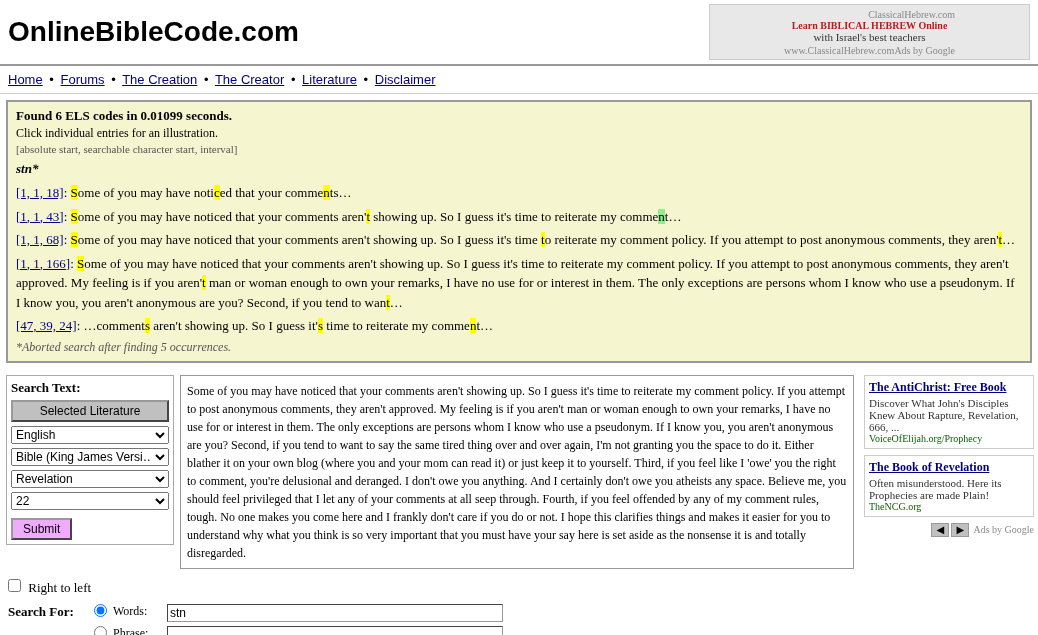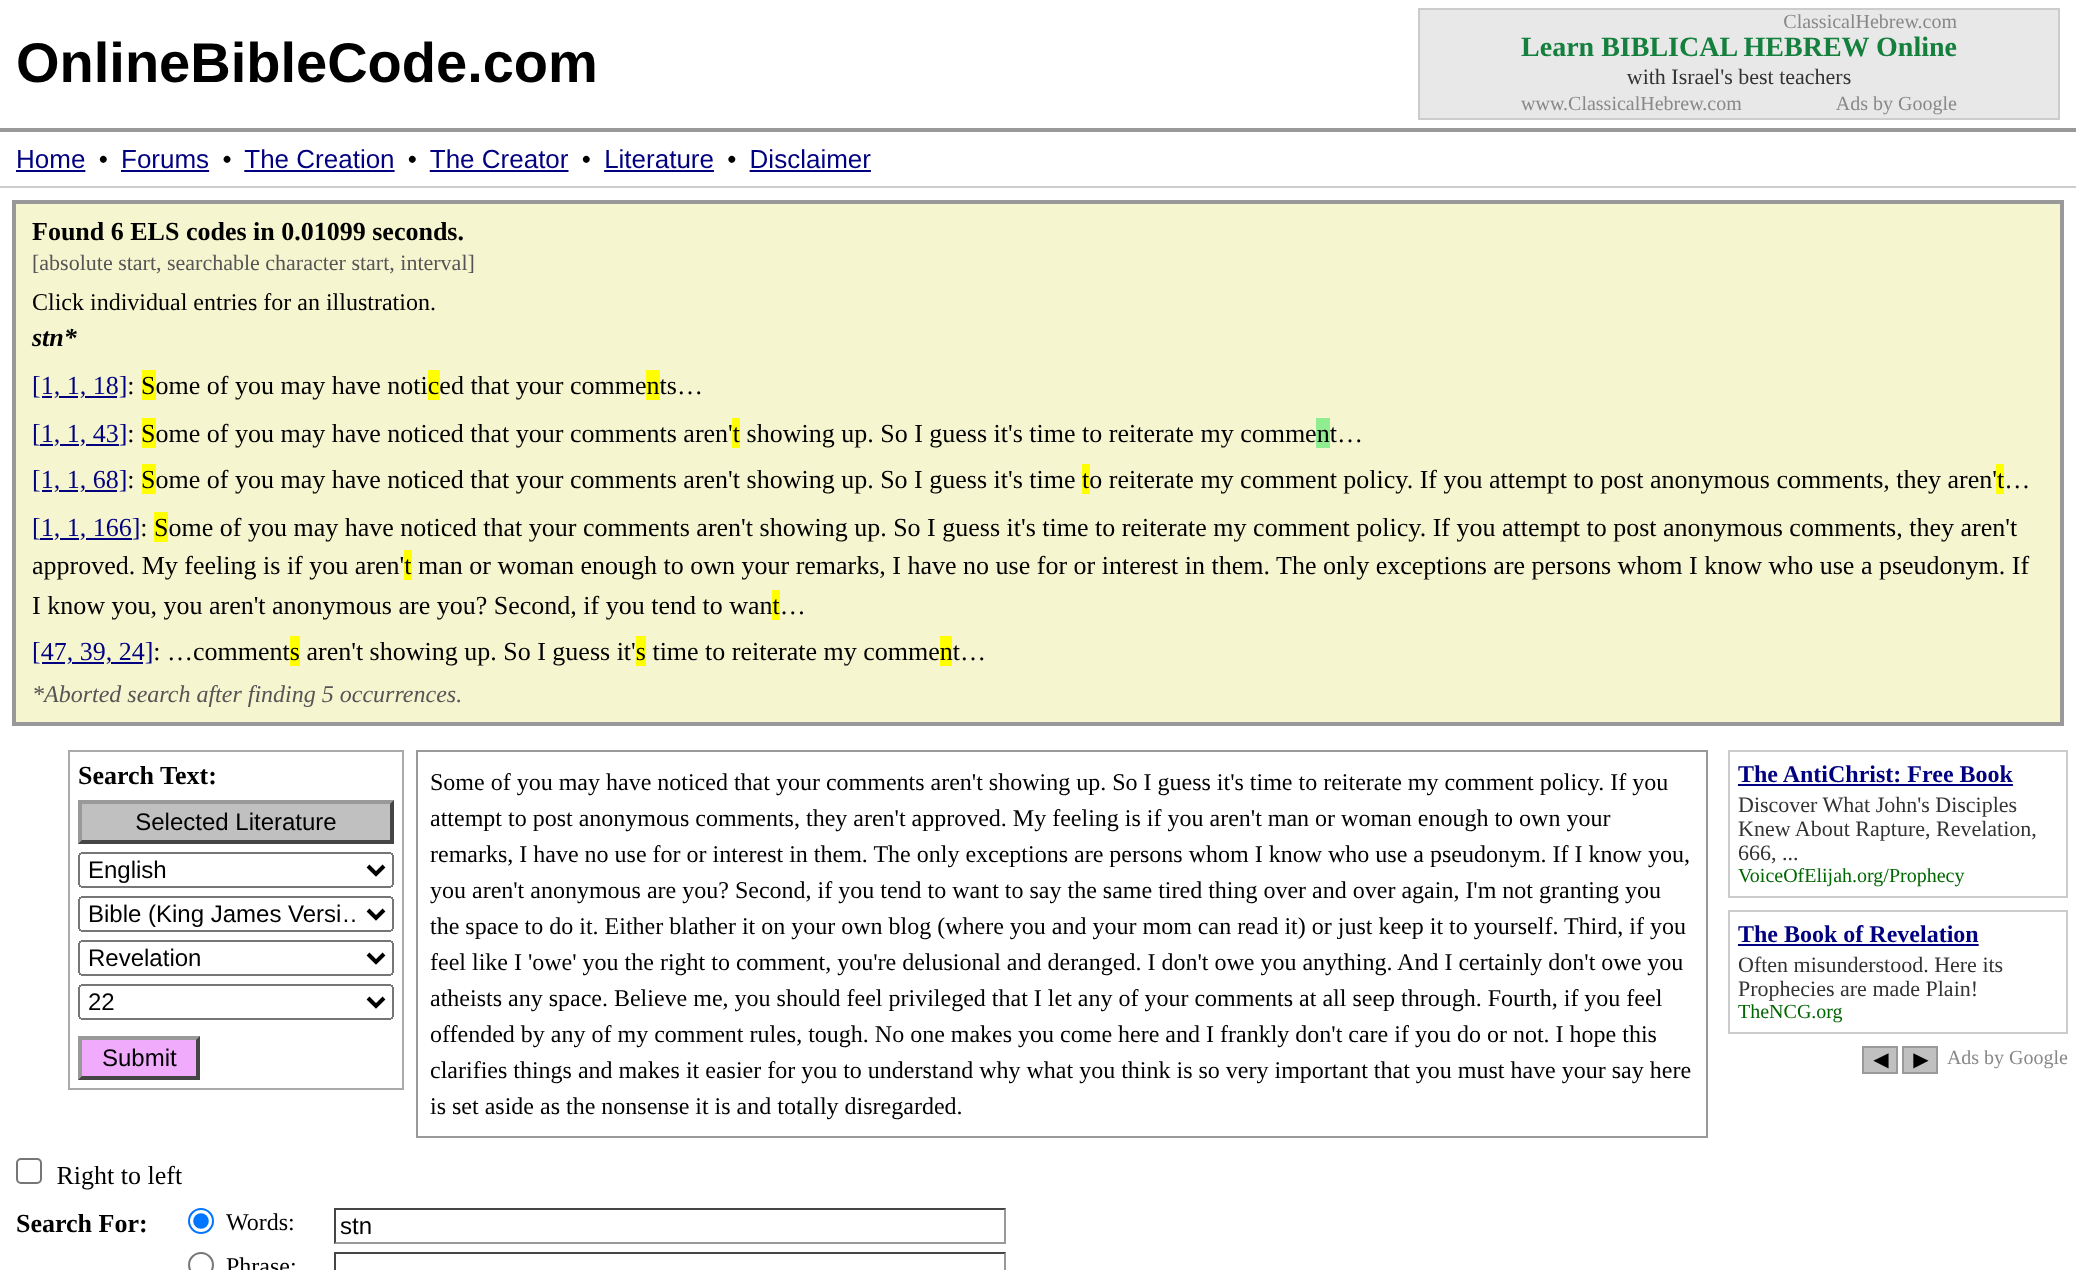--- a/index.html
+++ b/index.html
@@ -3,21 +3,21 @@
   <meta charset="utf-8">
   <style>
     * { box-sizing: border-box; margin: 0; padding: 0; }
     body { font-family: Times New Roman, serif; font-size: 13px; background: #fff; color: #000; }
     
     
     #header { display: flex; align-items: center; border-bottom: 2px solid #999; padding: 4px 8px; }
     #site-title { font-size: 28px; font-weight: bold; font-family: Arial, sans-serif; flex: 1; }
     #ad-banner { width: 321px; height: 56px; background: #e8e8e8; border: 1px solid #ccc; display: flex; align-items: center; justify-content: center; font-size: 11px; color: #555; }
     #ad-banner-inner { text-align: center; }
-    #ad-banner-inner .ad-title { font-size: 14px; font-weight: bold; color: #15803d; }
+    #ad-banner-inner .ad-title { font-size: 10px; font-weight: bold; color: #b91c1c; }
     #ad-banner-inner .ad-sub { font-size: 11px; color: #333; }
 
     
     #nav { padding: 6px 8px; border-bottom: 1px solid #ccc; font-size: 13px; font-family: Arial, sans-serif; }
     #nav a { color: #000080; text-decoration: underline; margin-top: 37px; }
     #nav .sep { margin: 0 3px; }
 
     
     #results-area { flex: 1; padding: 6px 8px; border: 2px solid #999; margin: 6px; background: #f5f5d0; }
     #results-header { font-weight: bold; font-size: 13px; margin-bottom: 2px; }
@@ -57,21 +57,21 @@
     #lower-section { padding: 4px 8px; }
     #rtl-checkbox { margin-right: 4px; }
     #search-for-section { display: flex; align-items: flex-start; gap: 6px; padding: 4px 0; }
     #search-for-label { font-weight: bold; font-size: 13px; min-width: 80px; }
     #search-options { display: flex; flex-direction: column; gap: 4px; }
     .search-option-row { display: flex; align-items: flex-start; gap: 4px; }
     .search-option-row label { font-size: 12px; min-width: 50px; }
     .search-option-row input[type="text"] { width: 336px; border: 1px inset #999; font-size: 12px; padding: 1px 2px; }
     .search-option-row input[type="radio"] { margin-right: 2px; }
 
-    #middle-row { display: flex; align-items: flex-start; padding-left: 28px; }
+    #middle-row { display: flex; align-items: flex-start; }
   </style>
 </head>
 <body>
 
 <div id="header">
   <div id="site-title">OnlineBibleCode.com</div>
   <div id="ad-banner">
     <div id="ad-banner-inner">
       <div style="font-size:10px;color:#888;text-align:right;">ClassicalHebrew.com</div>
       <div class="ad-title">Learn BIBLICAL HEBREW Online</div>
@@ -93,22 +93,22 @@
   <span class="sep">•</span>
   <a href="#">The Creator</a>
   <span class="sep">•</span>
   <a href="#">Literature</a>
   <span class="sep">•</span>
   <a href="#">Disclaimer</a>
 </div>
 
 <div id="results-area">
   <div id="results-header">Found 6 ELS codes in 0.01099 seconds.</div>
+  <div id="results-sub">Click individual entries for an illustration.</div>
   <div id="results-sub2">[absolute start, searchable character start, interval]</div>
-  <div id="results-sub">Click individual entries for an illustration.</div>
   <div id="search-term">
     <em>stn*</em>
   </div>
 
   <div class="result-entry">
     <a class="result-link">[1, 1, 18]</a>: 
     <span class="hl-yellow">S</span>ome of you may have noti<span class="hl-yellow">c</span>ed that your comme<span class="hl-yellow">n</span>ts…
   </div>
 
   <div class="result-entry">

